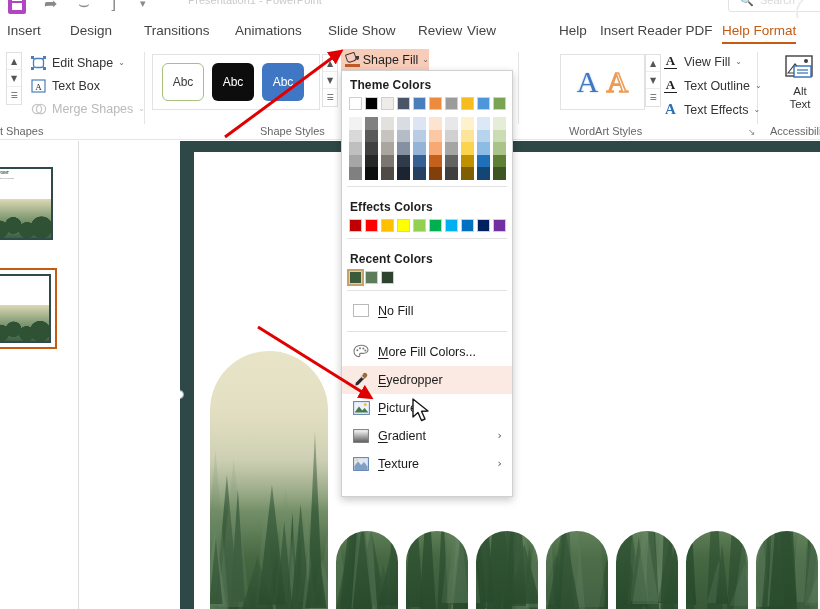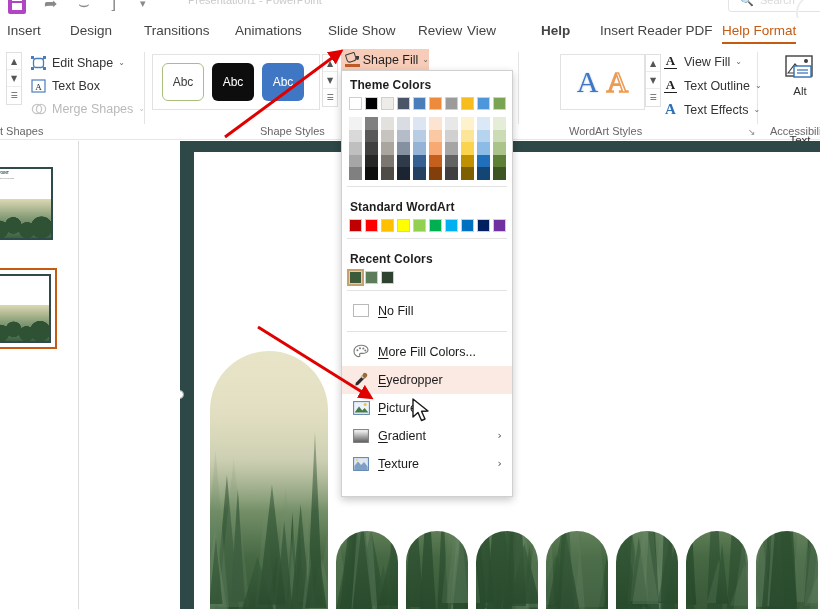--- a/index.html
+++ b/index.html
@@ -293,21 +293,21 @@
   </div>
 
   <div class="tabbar" id="tabbar">
       <div class="tab" style="left: 4px;"><span>Insert</span></div>
       <div class="tab" style="left: 67px;"><span>Design</span></div>
       <div class="tab" style="left: 141px;"><span>Transitions</span></div>
       <div class="tab" style="left: 232px;"><span>Animations</span></div>
       <div class="tab" style="left: 325px;"><span>Slide Show</span></div>
       <div class="tab" style="left: 415px;"><span>Review</span></div>
       <div class="tab" style="left: 464px;"><span>View</span></div>
-      <div class="tab" style="left: 538px; font-weight: bold;"><span>Help</span></div>
+      <div class="tab" style="left: 556px;"><span>Help</span></div>
       <div class="tab" style="left: 597px;"><span>Insert Reader PDF</span></div>
       <div class="tab active" style="left: 719px;"><span>Help Format</span><span class="tab-underline"></span></div>
     </div>
 
   <div class="ribbon">
 
     <div class="grp-sep" style="left:144px;"></div>
     <div class="grp-sep" style="left:518px;"></div>
     <div class="grp-sep" style="left:757px;"></div>
 
@@ -409,21 +409,21 @@
         <svg width="34" height="28" viewBox="0 0 34 28">
           <rect x="3" y="2" width="26" height="20" fill="none" stroke="#3f3f3f" stroke-width="1.4"></rect>
           <path d="M5 19 L12 10 L18 17 L22 13 L27 19 Z" fill="none" stroke="#3f3f3f" stroke-width="1.2"></path>
           <circle cx="23" cy="7" r="2" fill="#3f3f3f"></circle>
           <rect x="11" y="12" width="17" height="11" fill="#fff" stroke="#2f6fb5" stroke-width="1.4"></rect>
           <line x1="14" y1="16" x2="25" y2="16" stroke="#2f6fb5" stroke-width="1.2"></line>
           <line x1="14" y1="19" x2="25" y2="19" stroke="#2f6fb5" stroke-width="1.2"></line>
         </svg>
       </span>
       <span style="line-height:12px;">Alt</span>
-      <span style="line-height:12px;margin-top:36px;">Text</span>
+      <span style="line-height:12px;">Text</span>
     </div>
   </div>
 
   <div class="thumbpane">
     <div class="thumb" style="top:22px;">
       <div class="inner">
         <div style="position:absolute;left:2px;top:2px;font-size:3.5px;color:#2e4747;font-weight:bold;">WERPOINT</div>
         <div style="position:absolute;left:2px;top:8px;font-size:2.5px;color:#777;">presentation template</div>
         <div style="position:absolute;left:0;bottom:0;width:100%;height:56%;background:linear-gradient(to bottom,#ddd9b4 0%,#8aa07a 45%,#3c6040 100%);"></div>
         <div style="position:absolute;left:0;bottom:0;width:100%;height:40%;background:
@@ -675,21 +675,21 @@
         <div class="varcol">
           <div class="varcell" style="background: rgb(229, 237, 217);"></div>
           <div class="varcell" style="background: rgb(203, 219, 180);"></div>
           <div class="varcell" style="background: rgb(169, 195, 137);"></div>
           <div class="varcell" style="background: rgb(93, 128, 54);"></div>
           <div class="varcell" style="background: rgb(61, 84, 35);"></div>
         </div>
       </div>
 
     <div class="menu-div"></div>
-    <div class="sec-title">Standard WordArt</div>
+    <div class="sec-title">Effects Colors</div>
     <div class="swatch-row" id="std-row">
         <div class="sw" style="background: rgb(192, 0, 0);"></div>
         <div class="sw" style="background: rgb(255, 0, 0);"></div>
         <div class="sw" style="background: rgb(255, 192, 0);"></div>
         <div class="sw" style="background: rgb(255, 255, 0);"></div>
         <div class="sw" style="background: rgb(146, 208, 80);"></div>
         <div class="sw" style="background: rgb(0, 176, 80);"></div>
         <div class="sw" style="background: rgb(0, 176, 240);"></div>
         <div class="sw" style="background: rgb(0, 112, 192);"></div>
         <div class="sw" style="background: rgb(0, 32, 96);"></div>

